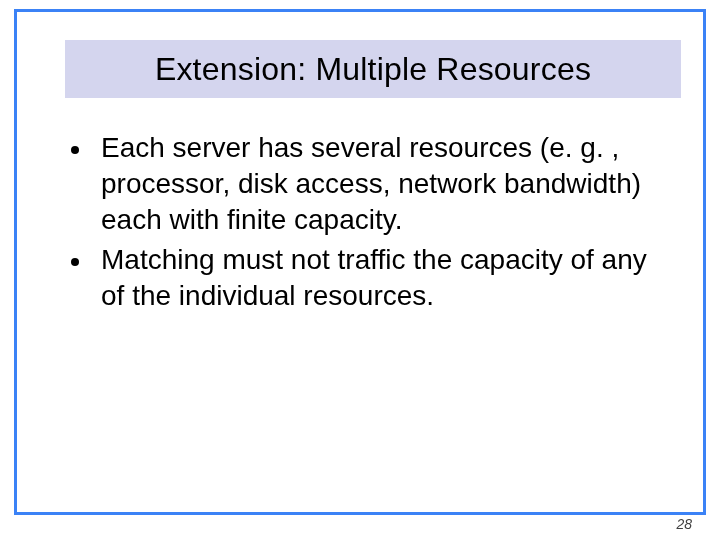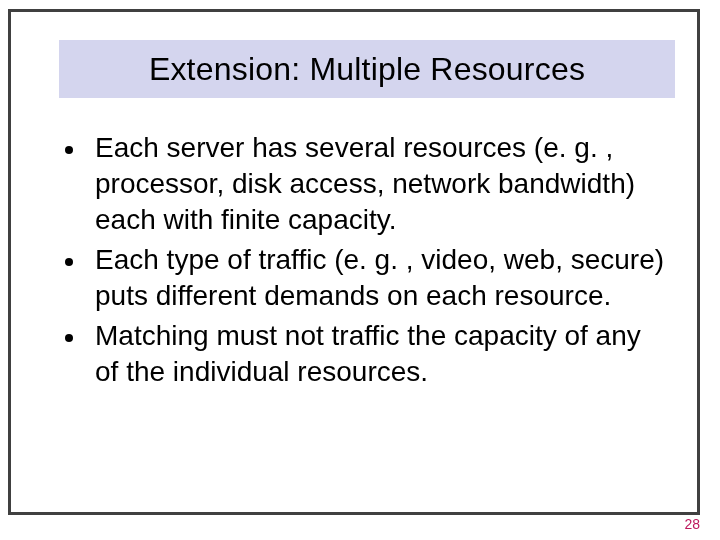--- a/index.html
+++ b/index.html
@@ -11,25 +11,25 @@
     position: relative;
     width: 720px;
     height: 540px;
     box-sizing: border-box;
     background: #fff;
     font-family: Arial, Helvetica, sans-serif;
     color: #000;
   }
   .frame {
     position: absolute;
-    left: 8px;
+    left: 14px;
     top: 9px;
     width: 692px;
     height: 506px;
-    border: 3px solid #404040;
+    border: 3px solid #3b82f6;
     box-sizing: border-box;
   }
   .title-box {
     position: absolute;
     left: 48px;
     top: 28px;
     width: 616px;
     height: 58px;
     background: #d4d5ee;
     display: flex;
@@ -59,46 +59,43 @@
     margin-top: 16px;
     margin-right: 22px;
     flex: 0 0 auto;
   }
   .bullet-text {
     font-size: 28px;
     line-height: 36px;
   }
   .pagenum {
     position: absolute;
-    right: 20px;
+    right: 28px;
     bottom: 8px;
     font-size: 14px;
-    color: #be185d;
+    color: #404040;
+    font-style: italic;
   }
 </style>
 </head>
 <body>
 
 <div class="page">
   <div class="frame">
 
     <div class="title-box">
       <span class="title-text">Extension: Multiple Resources</span>
     </div>
 
     <div class="bullets">
       <div class="bullet">
         <div class="dot"></div>
         <div class="bullet-text">Each server has several resources (e. g. , processor, disk access, network bandwidth) each with finite capacity.</div>
       </div>
       <div class="bullet">
         <div class="dot"></div>
-        <div class="bullet-text">Each type of traffic (e. g. , video, web, secure) puts different demands on each resource.</div>
-      </div>
-      <div class="bullet">
-        <div class="dot"></div>
         <div class="bullet-text">Matching must not traffic the capacity of any of the individual resources.</div>
       </div>
     </div>
 
   </div>
   <div class="pagenum">28</div>
 </div>
 
 </body></html>

